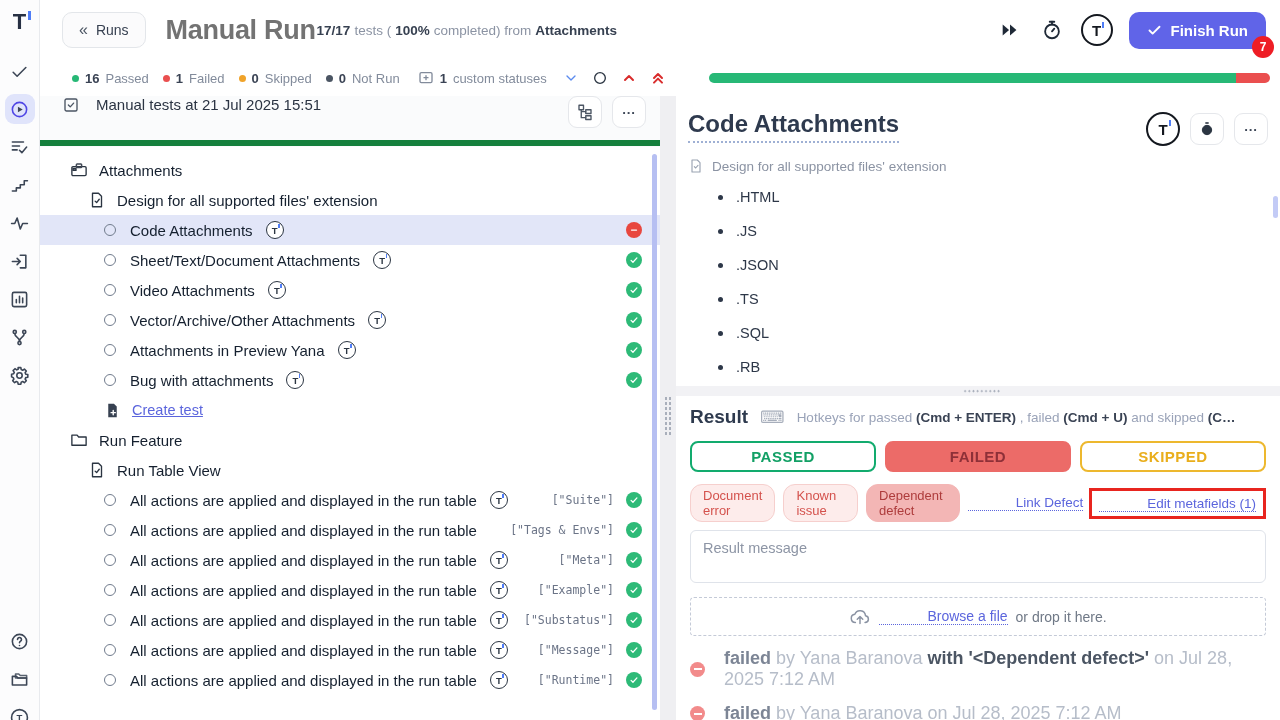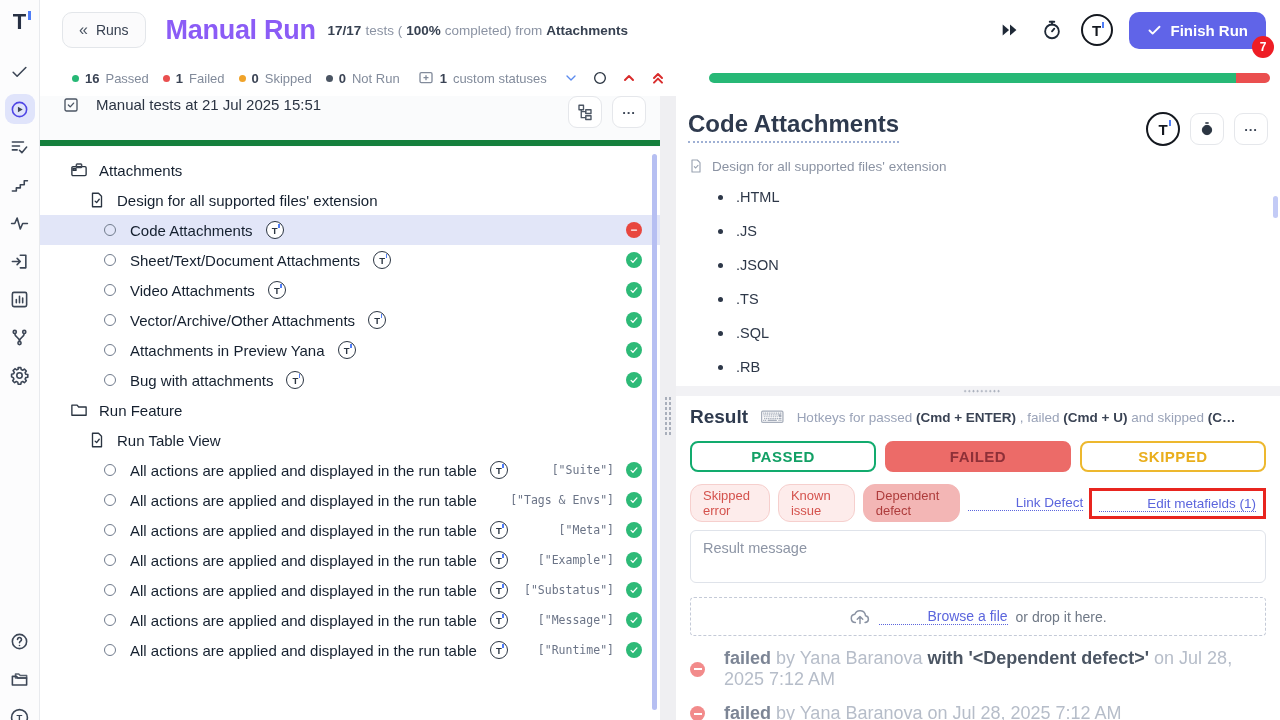--- a/index.html
+++ b/index.html
@@ -18,22 +18,22 @@
   .rail-ic svg { width:19px; height:19px; stroke:#3c4656; fill:none; stroke-width:2; stroke-linecap:round; stroke-linejoin:round; }
   .rail-ic.active { background:#e0e4fb; }
   .rail-ic.active svg { stroke:#4f46e5; }
   .rail-spacer { flex:1; }
 
   
   .header { position:absolute; left:40px; top:0; right:0; height:60px; display:flex; align-items:center; padding:0 14px 0 22px; background:#fff; }
   .runs-btn { display:flex; align-items:center; gap:8px; border:1px solid #e3e6ea; background:#fbfbfc; border-radius:10px;
               padding:8px 16px; font-size:14px; color:#374151; cursor:pointer; }
   .runs-btn .chev { font-size:16px; color:#4b5563; }
-  .page-title { font-size:27px; font-weight:700; color:#8b5cf6; margin-left:20px; letter-spacing:-0.3px; }
-  .stats { display:flex; align-items:baseline; gap:4px; margin-left:12px; font-size:13.5px; color:#8b93a3; }
+  .page-title { font-size:27px; font-weight:700; color:#737373; margin-left:20px; letter-spacing:-0.3px; }
+  .stats { display:flex; align-items:baseline; gap:4px; margin-left:1px; font-size:13.5px; color:#8b93a3; }
   .stats b { color:#374151; }
   .hdr-right { margin-left:auto; display:flex; align-items:center; gap:16px; }
   .hicon { width:26px; height:26px; display:flex; align-items:center; justify-content:center; cursor:pointer; }
   .hicon svg { width:22px; height:22px; }
   .tcircle { width:32px; height:32px; border-radius:50%; border:2.5px solid #14181f; background:#fff; display:flex;
              align-items:center; justify-content:center; font-weight:900; font-size:15px; color:#14181f; position:relative; cursor:pointer;}
   .tcircle i { position:absolute; right:7px; top:6px; width:2px; height:6px; background:#4f7df7; }
   .finish-btn { position:relative; background:#6064e8; color:#fff; border:none; border-radius:10px; height:37px;
                 padding:0 18px; font-size:15px; font-weight:600; display:flex; align-items:center; gap:9px; cursor:pointer; }
   .finish-btn .badge { position:absolute; right:-8px; bottom:-9px; width:22px; height:22px; border-radius:50%; background:#ee1d25;
@@ -420,20 +420,29 @@
           <span class="ring"></span>
           <span class="lbl">Bug with attachments</span>
           <span class="tbadge">T<i></i></span>
           <span class="sp"></span>
           <span class="sbadge passed">
             <svg viewBox="0 0 24 24">
               <path d="M5 13l4.5 4.5L19 7"></path>
             </svg>
           </span>
         </div>
+        <div class="trow" style="padding-left: 64px;">
+          <div style="margin-right: 11px; display: flex;">
+            <svg viewBox="0 0 24 24" fill="#374151" stroke="none" width="17" height="17">
+              <path d="M6 2.5h8l4 4v15H6z"></path>
+              <path d="M10 15h6M13 12v6" stroke="#fff" stroke-width="2" fill="none" stroke-linecap="round"></path>
+            </svg>
+          </div>
+          <span class="create-link">Create test</span>
+        </div>
         <div class="trow" style="padding-left: 30px;">
           <div style="margin-right: 11px; display: flex;">
             <svg viewBox="0 0 24 24" fill="#374151" stroke="none" width="18" height="18" style="stroke: rgb(43, 53, 66); fill: none; stroke-width: 1.8; stroke-linecap: round; stroke-linejoin: round;">
               <path d="M2.5 5.5h7l2 2.5h10v11h-19z"></path>
             </svg>
           </div>
           <span class="lbl">Run Feature</span>
         </div>
         <div class="trow" style="padding-left: 48px;">
           <div style="margin-right: 11px; display: flex;">
@@ -581,21 +590,21 @@
         <span class="kbd-ic">⌨</span>
         <span class="hotkeys" id="hotkeys"><span>Hotkeys for passed </span><b>(Cmd + ENTER)</b><span> , failed </span><b>(Cmd + U)</b><span> and skipped </span><b>(C…</b></span>
       </div>
       <div class="res-btns" id="res-btns">
           <button class="res-btn passed">PASSED</button>
           <button class="res-btn failed">FAILED</button>
           <button class="res-btn skipped">SKIPPED</button>
         </div>
       <div class="tagrow">
         <span id="pills" style="display:flex;align-items:center;">
-            <span class="pill soft">Skipped error</span>
+            <span class="pill soft">Document error</span>
             <span class="pill soft">Known issue</span>
             <span class="pill hard">Dependent defect</span>
           </span>
         <span class="linkrow">
           <span class="dlink">Link Defect</span>
           <span class="ann-box">
             <span class="dlink">Edit metafields (1)</span>
           </span>
         </span>
       </div>

